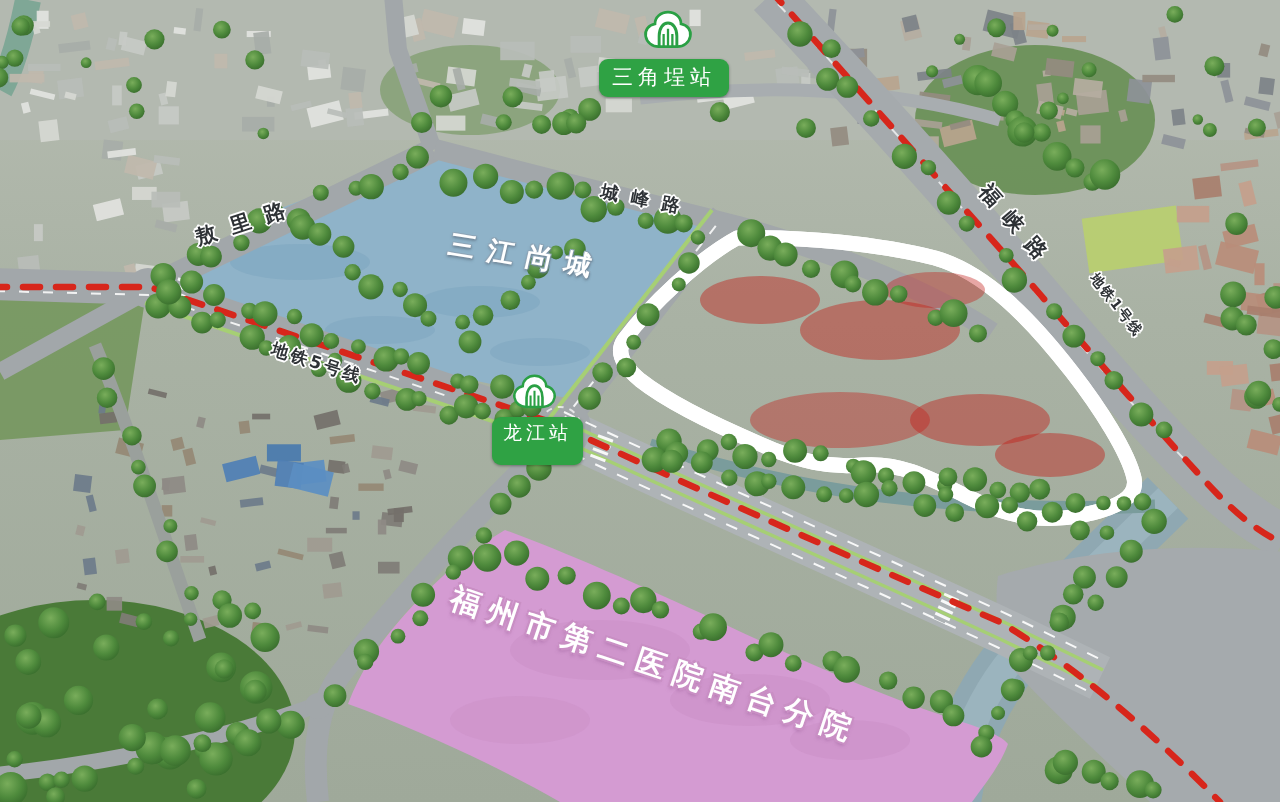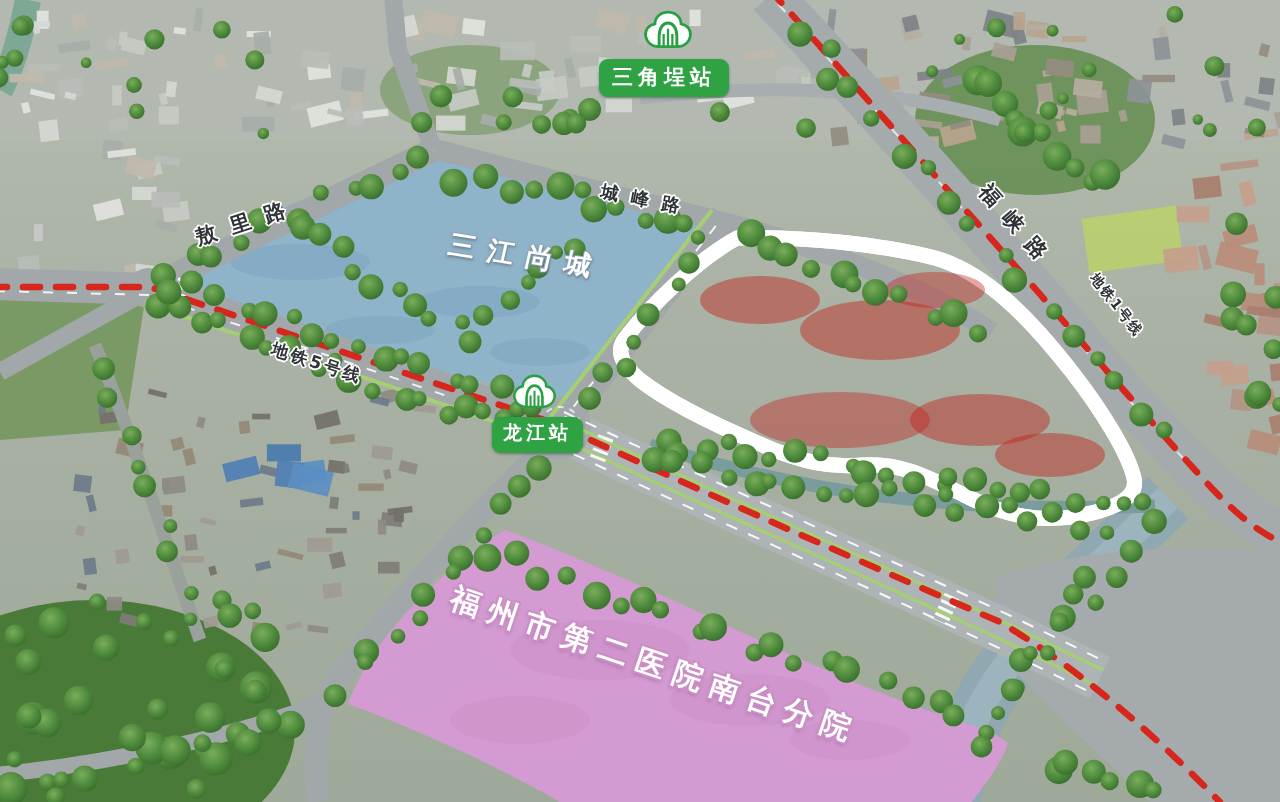--- a/index.html
+++ b/index.html
@@ -14,24 +14,24 @@
   #lbl-chengfeng{left:601px;top:179px;font-size:18px;letter-spacing:13px;transform:rotate(11deg);transform-origin:left center;}
   #lbl-line5{left:272px;top:337px;font-size:17px;letter-spacing:3px;transform:rotate(18deg);transform-origin:left center;}
   #lbl-fuxia{left:994px;top:178px;font-size:21px;letter-spacing:14px;transform:rotate(49deg);transform-origin:left top;}
   #lbl-line1{left:1100px;top:270px;font-size:14px;letter-spacing:2px;transform:rotate(52deg);transform-origin:left top;}
   .parcel-label{position:absolute;font-weight:700;color:#fff;white-space:nowrap;}
   #lbl-sanjiang{left:449px;top:226px;font-size:27px;letter-spacing:12px;transform:rotate(9deg) skewX(-4deg);transform-origin:left center;
     text-shadow:-1px -1px 0 #8fa6b8,1px 1px 2px #6d8496,1px -1px 0 #8fa6b8,-1px 1px 0 #8fa6b8,0 2px 3px rgba(90,110,125,.55);}
   #lbl-hospital{left:458px;top:578px;font-size:30px;letter-spacing:9px;transform:rotate(18.5deg);transform-origin:left top;
     text-shadow:-2px -2px 0 #c98fc4,2px 2px 0 #c98fc4,2px -2px 0 #c98fc4,-2px 2px 0 #c98fc4,0 3px 4px rgba(150,90,150,.6);}
   
-  .station-badge{position:absolute;background:#2fa244;color:#fff;font-weight:700;
+  .station-badge{position:absolute;background:#2fa244;color:#fff;font-weight:400;
     border-radius:9px;box-shadow:0 1px 3px rgba(0,0,0,.35);text-align:center;white-space:nowrap;}
   #st-sanjiaocheng{left:599px;top:59px;font-size:21px;letter-spacing:5px;padding:4px 13px 6px;}
-  #st-longjiang{left:492px;top:417px;font-size:19px;letter-spacing:4px;padding:3px 11px 7px;}
+  #st-longjiang{left:492px;top:417px;font-size:19px;letter-spacing:4px;padding:3px 11px 19px;}
   .metro-logo{position:absolute;}
   #logo-sanjiaocheng{left:643px;top:9px;width:50px;height:50px;}
   #logo-longjiang{left:512px;top:373px;width:45px;height:45px;}
 </style>
 </head>
 <body>
 
 <div class="stage">
 
 <svg class="scene" width="1280" height="802" viewBox="0 0 1280 802">

